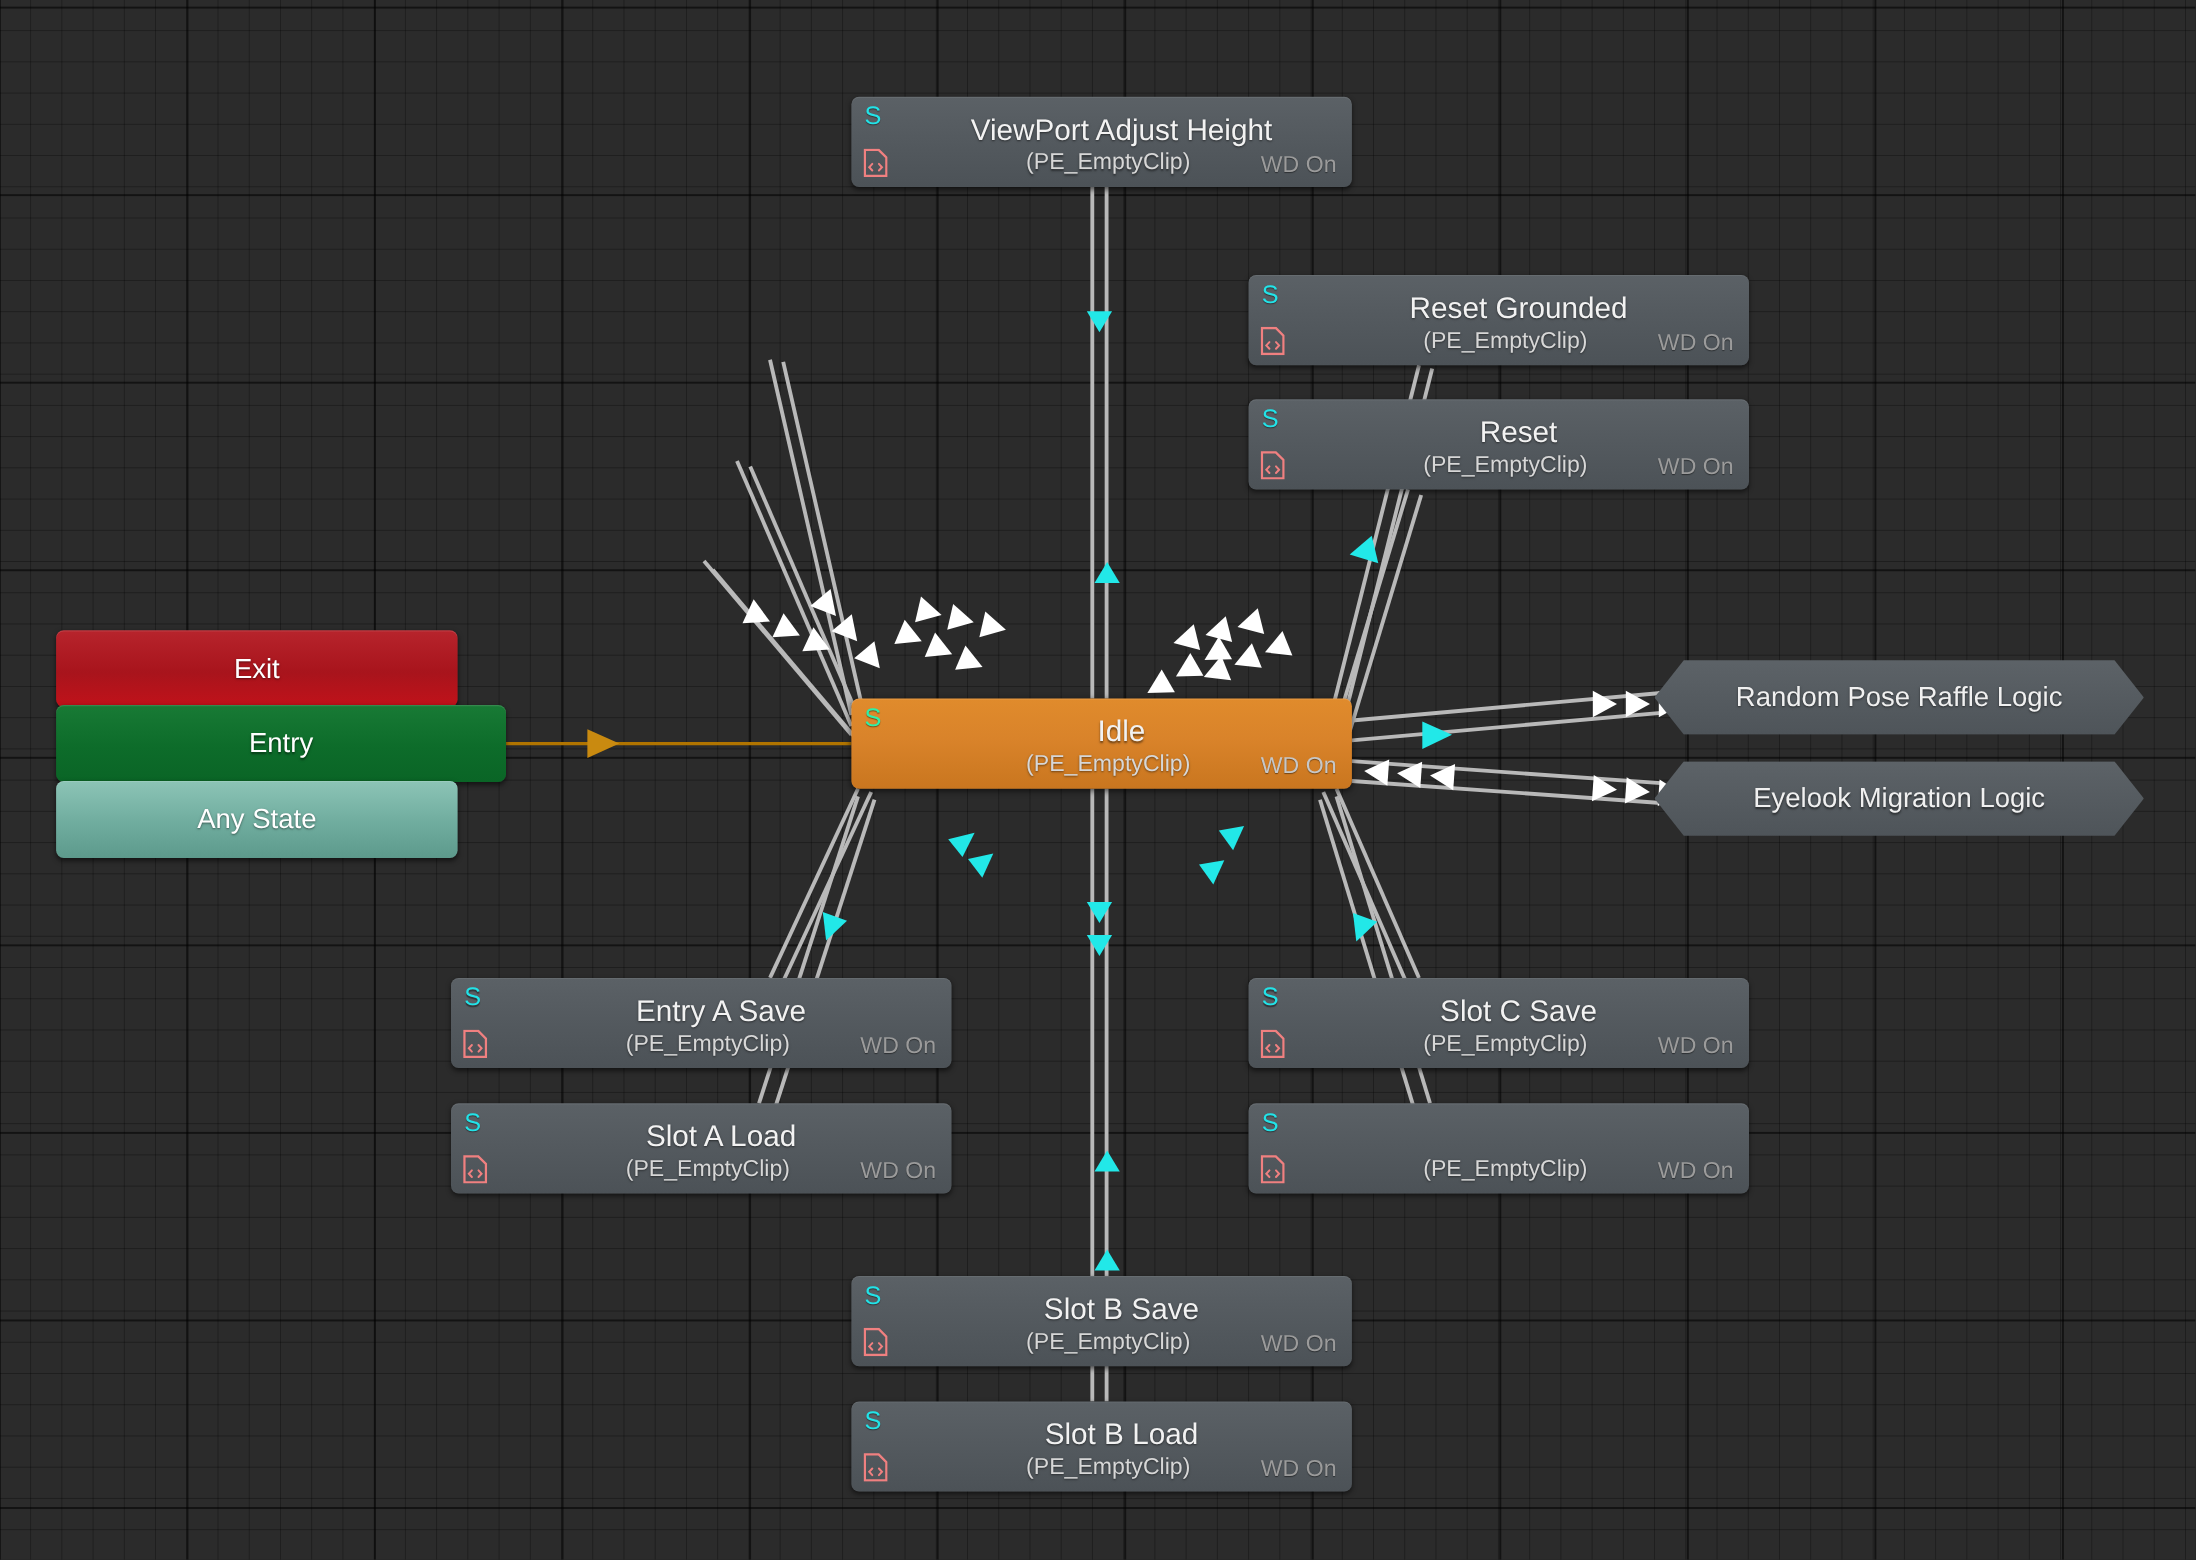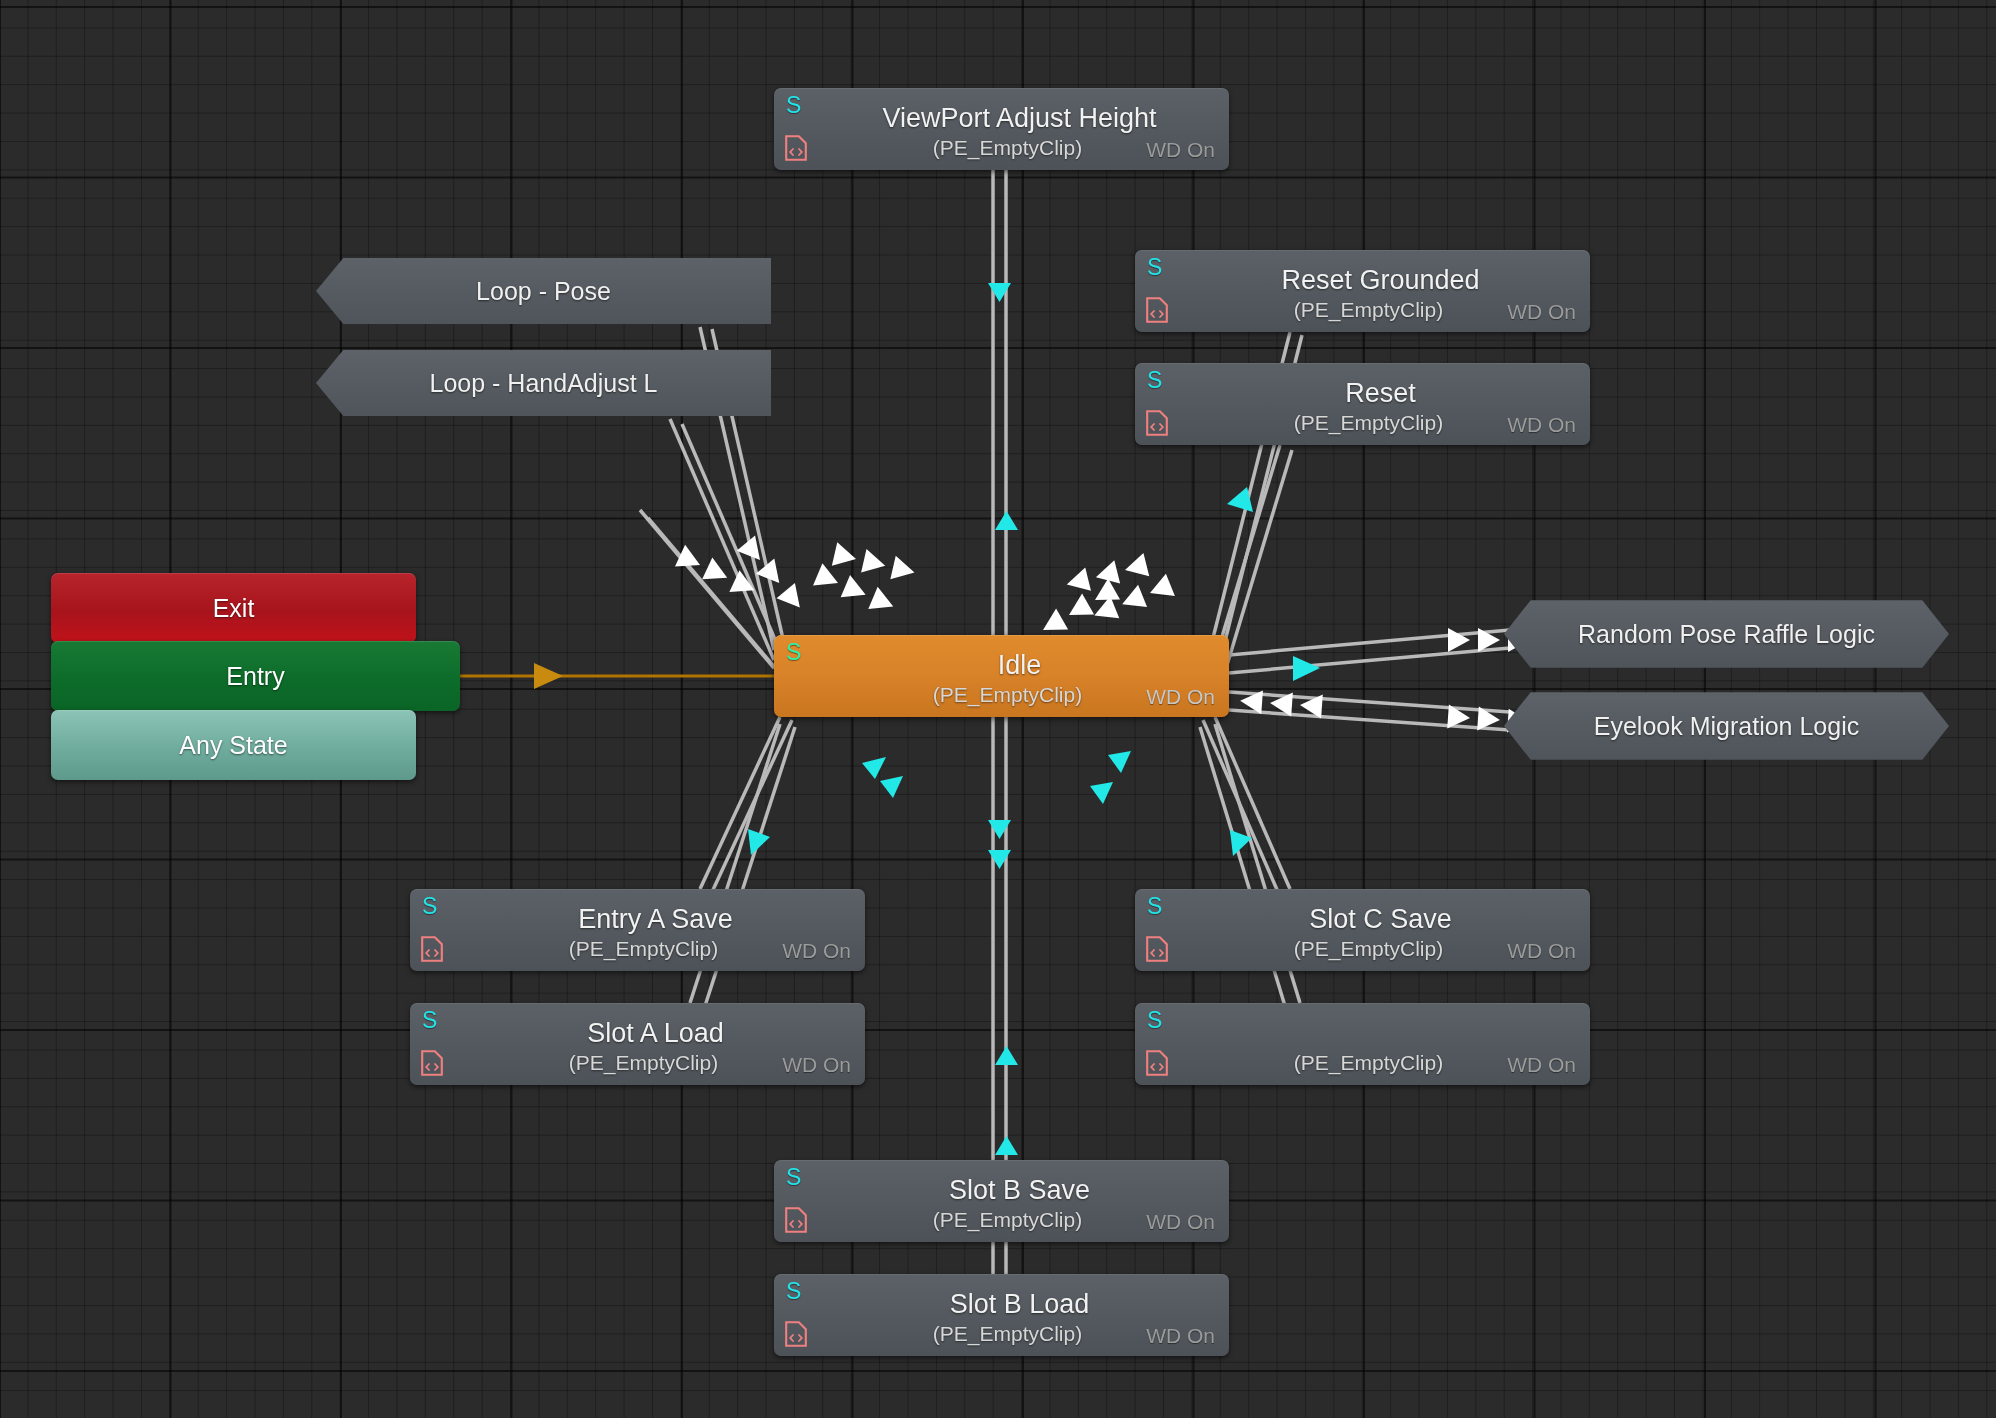--- a/index.html
+++ b/index.html
@@ -262,26 +262,20 @@
   <div class="pill exit" style="left:51px;top:573px;width:365px;height:70px;">
     <span>Exit</span>
   </div>
   <div class="pill entry" style="left:51px;top:641px;width:409px;height:70px;">
     <span>Entry</span>
   </div>
   <div class="pill anystate" style="left:51px;top:710px;width:365px;height:70px;">
     <span>Any State</span>
   </div>
 
-  <div class="ssm left" style="left:316px;top:255px;width:455px;height:72px;">
-    <span>Loop - Pose</span>
-  </div>
-  <div class="ssm left" style="left:316px;top:347px;width:455px;height:72px;">
-    <span>Loop - HandAdjust L</span>
-  </div>
   <div class="ssm both" style="left:1504px;top:598px;width:445px;height:72px;">
     <span>Random Pose Raffle Logic</span>
   </div>
   <div class="ssm both" style="left:1504px;top:690px;width:445px;height:72px;">
     <span>Eyelook Migration Logic</span>
   </div>
 
   <div class="node state" style="left:774px;top:88px;width:455px;height:82px;">
     <span class="s-badge">S</span>
     <span class="clip-icon">

